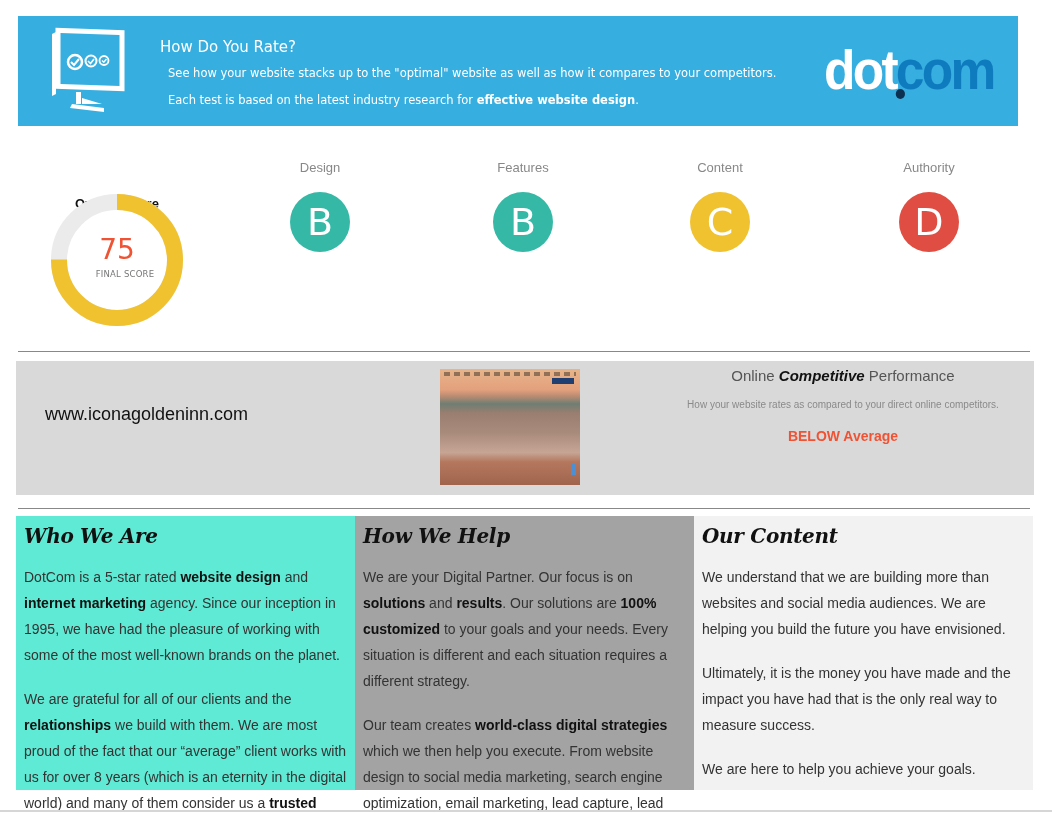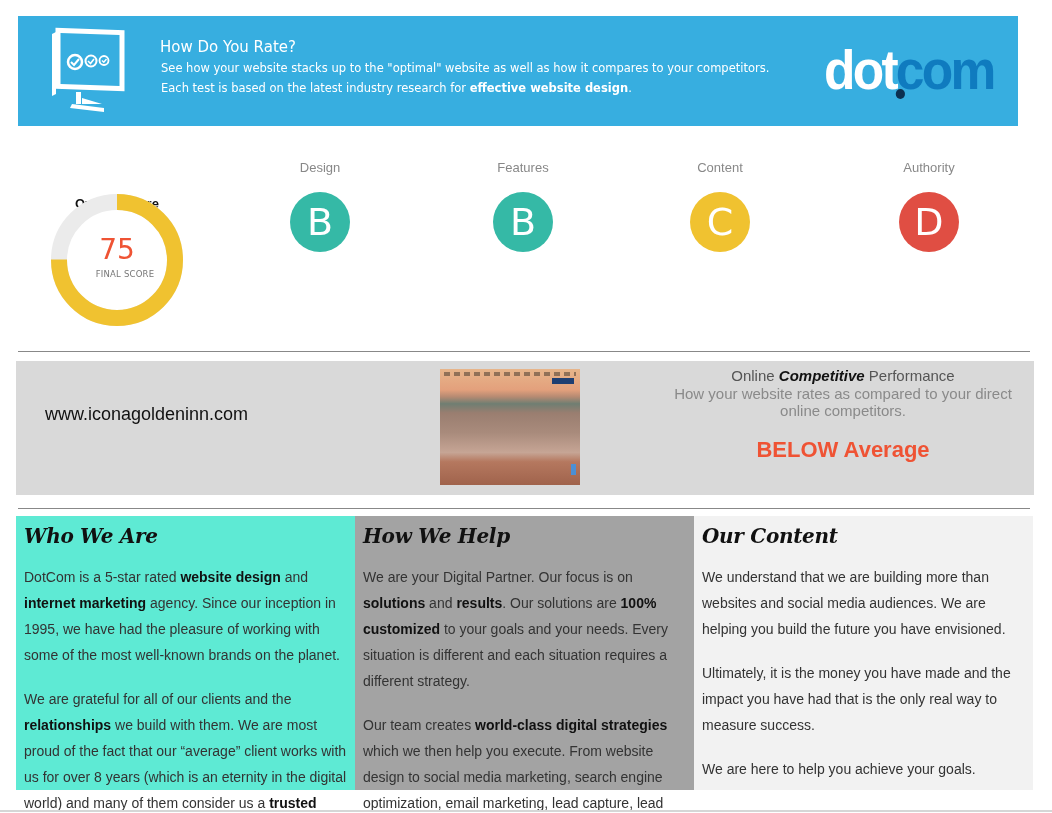--- a/index.html
+++ b/index.html
@@ -3,21 +3,21 @@
 <meta charset="utf-8">
 <style>
   html, body { margin: 0; padding: 0; background: #ffffff; }
   body { width: 1052px; height: 813px; position: relative; overflow: hidden; font-family: "Liberation Sans", sans-serif; }
 
   
   .banner { position: absolute; left: 18px; top: 16px; width: 1000px; height: 110px; background: #37aee0; }
   .monitor-icon { position: absolute; left: 28px; top: 8px; width: 82px; height: 94px; }
   .banner-text { position: absolute; left: 142px; top: 22px; color: #ffffff; }
   .banner-title { font-family: "DejaVu Sans", sans-serif; font-size: 15px; margin: 0 0 3px 0; }
-  .banner-line { font-family: "DejaVu Sans", sans-serif; font-size: 11.5px; line-height: 19px; margin: 1px; }
+  .banner-line { font-family: "DejaVu Sans", sans-serif; font-size: 11.5px; line-height: 19px; margin: 8px; }
   .banner-line b { font-weight: bold; }
   .logo { position: absolute; left: 806px; top: 24px; width: 185px; height: 60px; font-family: "Liberation Sans", sans-serif; font-weight: bold; font-size: 56px; letter-spacing: -3px; line-height: 60px; transform: scaleX(0.92); transform-origin: left; }
   .logo .dot-part { color: #ffffff; }
   .logo .com-part { color: #0f7bbf; }
   .logo-dot { position: absolute; left: 78px; top: 49px; width: 10px; height: 10px; border-radius: 50%; background: #0c3050; }
 
   
   .score-col { position: absolute; top: 160px; width: 200px; text-align: center; }
   .score-label { font-size: 13px; color: #888888; }
   .score-label.overall { color: #111111; font-weight: bold; }
@@ -34,22 +34,22 @@
   .comp-band { position: absolute; left: 16px; top: 361px; width: 1018px; height: 134px; background: #d9d9d9; }
   .site-url { position: absolute; left: 29px; top: 43px; font-size: 18px; color: #111; }
   .thumb { position: absolute; left: 424px; top: 8px; width: 140px; height: 116px; overflow: hidden;
     background: linear-gradient(180deg, #e7b58a 0%, #e3a07c 18%, #b58a72 24%, #6f7e72 30%, #9a7e70 38%, #a98b7c 55%, #c6a595 72%, #b5785f 80%, #a0634c 100%); }
   .thumb-nav { position: absolute; left: 4px; top: 3px; width: 132px; height: 4px; background: repeating-linear-gradient(90deg, rgba(60,50,40,0.5) 0 6px, transparent 6px 10px); }
   .thumb-btn { position: absolute; right: 6px; top: 9px; width: 22px; height: 6px; background: #1f3f72; }
   .thumb-side { position: absolute; right: 4px; bottom: 10px; width: 5px; height: 11px; background: #4b8fd4; }
   .comp-right { position: absolute; left: 640px; top: 6px; width: 374px; text-align: center; }
   .comp-title { font-size: 15px; color: #555; }
   .comp-title b { color: #111; font-style: italic; }
-  .comp-sub { font-size: 15px; color: #8a8a8a; margin-top: 1px; }
-  .comp-result { font-size: 22px; font-weight: bold; color: #ef5334; margin-top: 18px; }
+  .comp-sub { font-size: 10px; color: #8a8a8a; margin-top: 15px; }
+  .comp-result { font-size: 14px; font-weight: bold; color: #ef5334; margin-top: 18px; }
 
   
   .info-col { position: absolute; top: 516px; width: 339px; height: 274px; box-sizing: border-box; padding: 6px 8px 0 8px; color: #333; }
   .info-col h2 { font-family: "DejaVu Serif", serif; font-style: italic; font-weight: bold; font-size: 20px; color: #111; margin: 2px 0 16px 0; letter-spacing: -0.3px; }
   .info-col p { font-size: 14px; line-height: 26px; margin: 0 0 18px 0; }
   .info-col b { color: #111; }
   .col-1 { left: 16px; background: #5eead4; }
   .col-2 { left: 355px; background: #a3a3a3; }
   .col-3 { left: 694px; background: #f2f2f2; }
 

